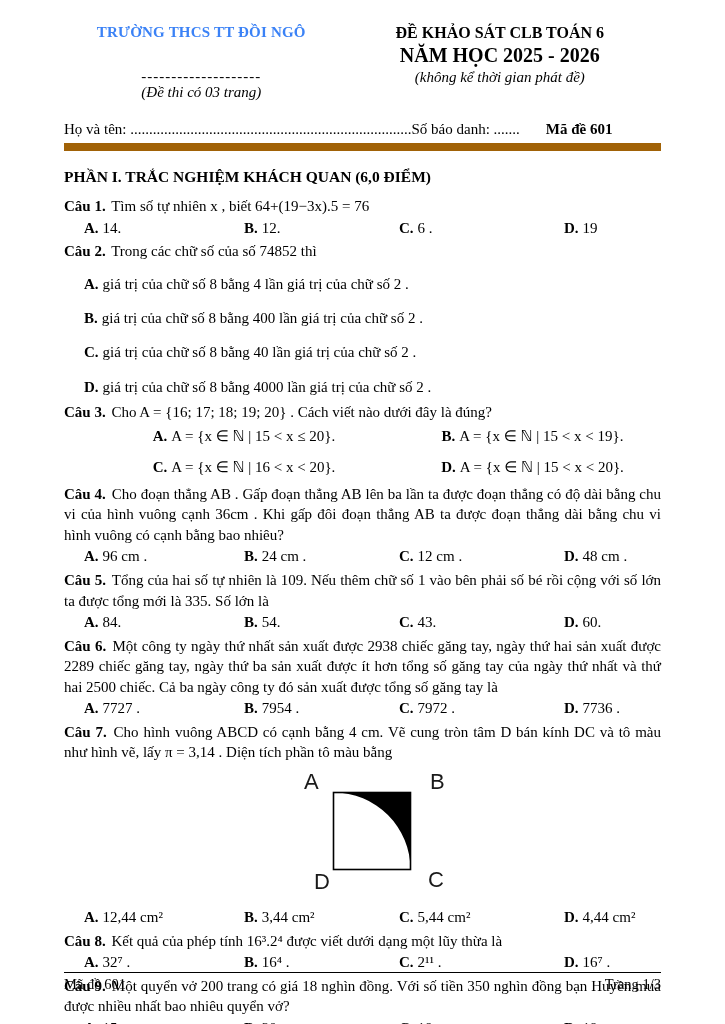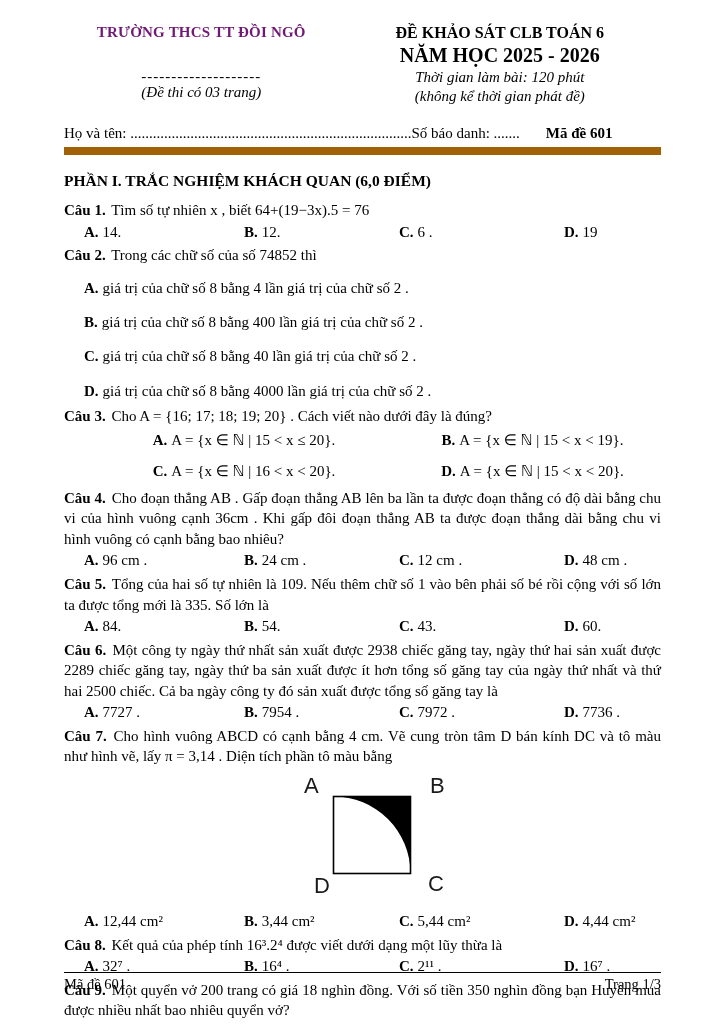--- a/index.html
+++ b/index.html
@@ -72,28 +72,27 @@
   }
 </style>
 </head>
 <body>
 
 <div class="page">
   <div class="content">
 
     <div class="header">
       <div class="header-left">
-        <div class="school-name" style="color: #701a75;">TRƯỜNG THCS TT ĐỒI NGÔ</div>
+        <div class="school-name" style="color: #3b82f6;">TRƯỜNG THCS TT ĐỒI NGÔ</div>
         <div class="separator">--------------------</div>
         <div class="pages-note">(Đề thi có 03 trang)</div>
       </div>
       <div class="header-right">
         <div class="exam-title">ĐỀ KHẢO SÁT CLB TOÁN 6</div>
         <div class="school-year">NĂM HỌC 2025 - 2026</div>
-        <div class="time-limit">Thời gian làm bài: 120 phút</div>
         <div class="time-note">(không kể thời gian phát đề)</div>
       </div>
     </div>
 
     <div class="name-row"><span>Họ và tên:</span> <span>...........................................................................</span><span>Số báo danh:</span> <span>.......</span><span class="exam-code">Mã đề 601</span></div>
 
     <div class="section-title">PHẦN I. TRẮC NGHIỆM KHÁCH QUAN (6,0 ĐIỂM)</div>
 
     <div id="questions">
         <div class="question">

